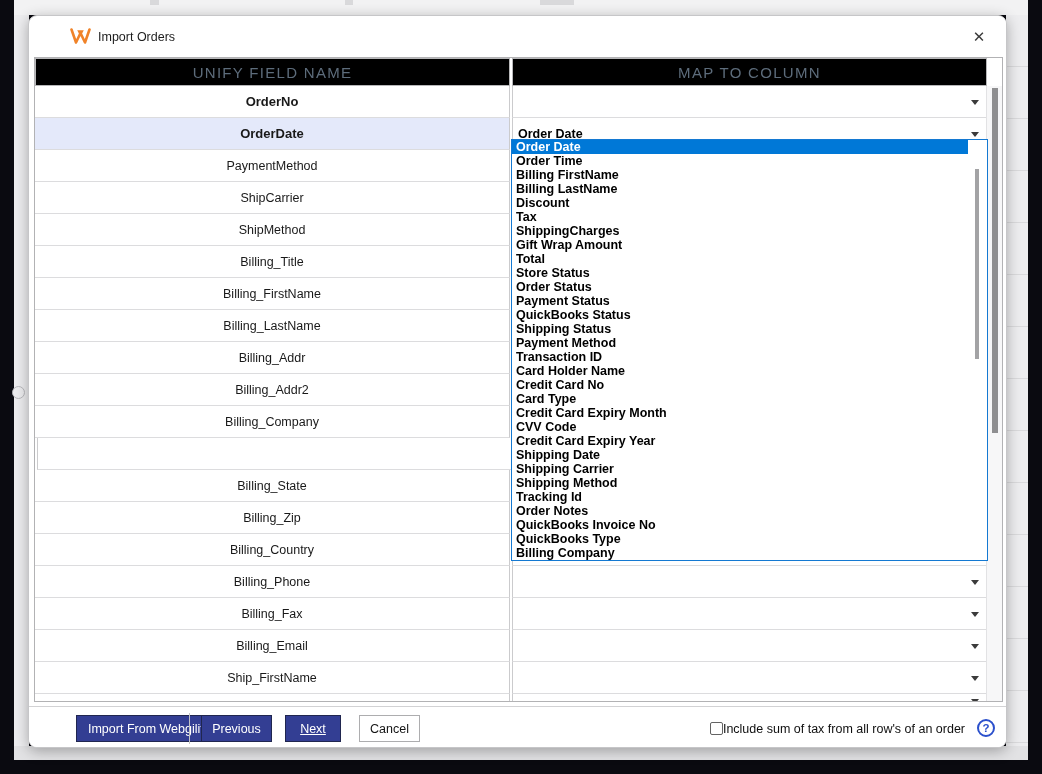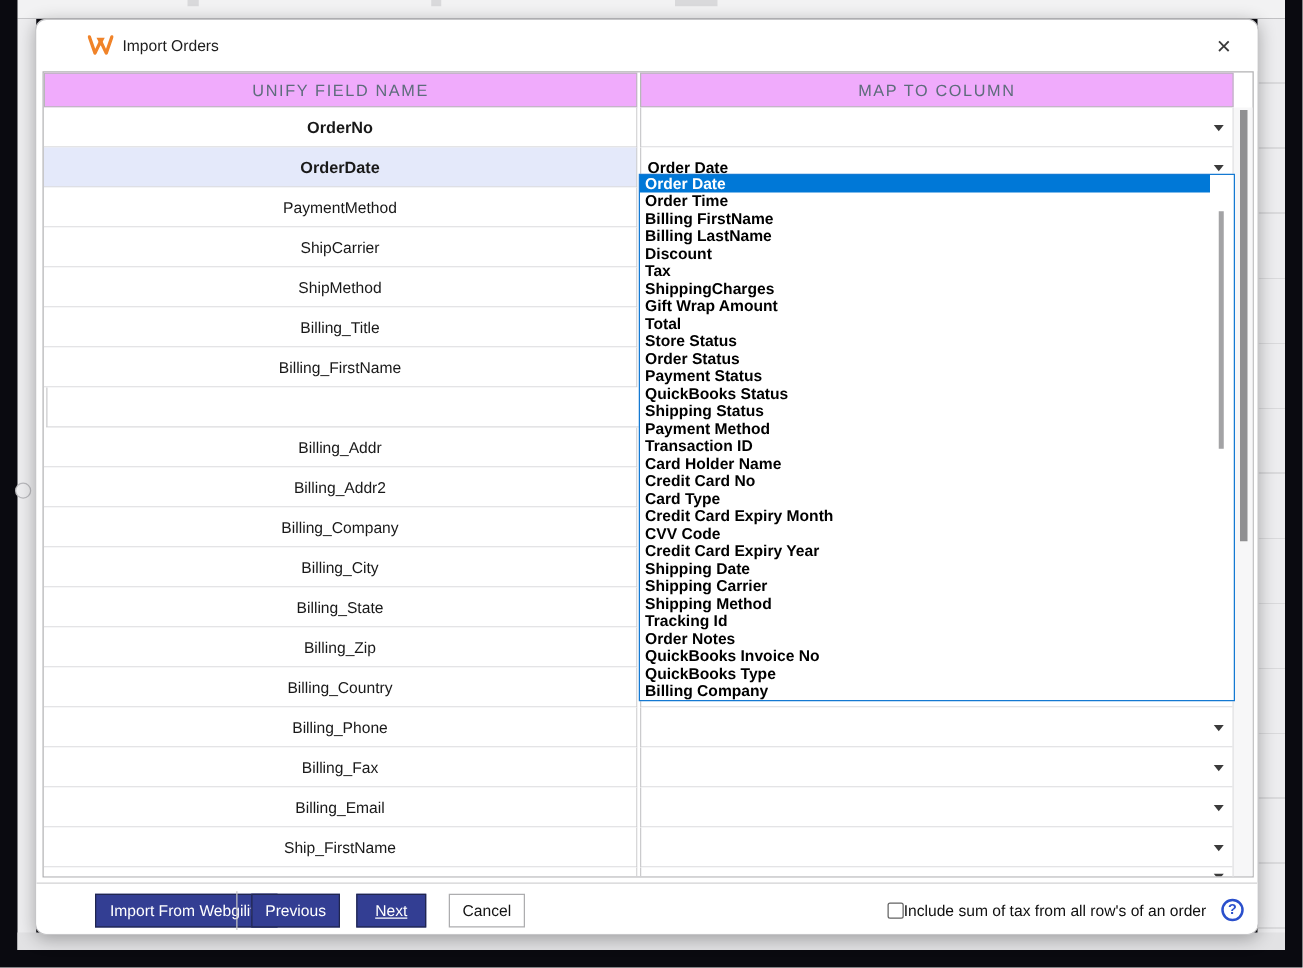--- a/index.html
+++ b/index.html
@@ -34,22 +34,22 @@
   .dlg-title { position:absolute; left:41px; top:0; height:41px; display:flex; align-items:center;
     font-size:12.5px; color:#1d1d1d; }
   .close-x { position:absolute; right:16px; top:0; height:41px; width:22px; display:flex; align-items:center; justify-content:center;
     font-size:15px; color:#3a3a3a; cursor:pointer; }
 
   
   .table { position:absolute; left:5px; top:41px; width:969px; height:645px;
     border:1px solid #b2b2b4; background:#fff; }
   .table-content { position:absolute; left:0; top:0; width:952px; height:643px; overflow:hidden; }
   .thead { display:flex; height:28px; }
-  .th { background:#f0abfc; border:1px solid #b7b7b9; display:flex; align-items:center; justify-content:center;
-    font-size:13px; color:#5d6c7b; letter-spacing:1.3px; }
+  .th { background:#000000; border:1px solid #b7b7b9; display:flex; align-items:center; justify-content:center;
+    font-size:15px; color:#5d6c7b; letter-spacing:1.3px; }
   .th-left { width:475px; }
   .th-gap { width:2px; background:#fff; }
   .th-right { flex:1; }
   .trow { height:32px; display:flex; }
   .cell-left { width:475px; background:#fff; border-right:1px solid #cbcbcd; border-bottom:1px solid #dcdcde;
     display:flex; align-items:center; justify-content:center; font-size:12.5px; color:#191919; }
   .cell-left.b { font-weight:bold; font-size:13px; }
   .trow.hl .cell-left { background:#e4e9fa; }
   .colgap { width:2px; background:#fff; }
   .cell-right { flex:1; position:relative; background:#fff; border-left:1px solid #cbcbcd;
@@ -173,20 +173,21 @@
           </div>
           <div class="trow">
             <div class="cell-left">Billing_FirstName</div>
             <div class="colgap"></div>
             <div class="cell-right">
               <span></span>
               <span class="combo-arrow"></span>
             </div>
           </div>
           <div class="trow">
+            <div class="cell-left">Billing_LastName</div>
             <div class="colgap"></div>
             <div class="cell-right">
               <span></span>
               <span class="combo-arrow"></span>
             </div>
           </div>
           <div class="trow">
             <div class="cell-left">Billing_Addr</div>
             <div class="colgap"></div>
             <div class="cell-right">
@@ -204,21 +205,20 @@
           </div>
           <div class="trow">
             <div class="cell-left">Billing_Company</div>
             <div class="colgap"></div>
             <div class="cell-right">
               <span></span>
               <span class="combo-arrow"></span>
             </div>
           </div>
           <div class="trow">
-            <div class="cell-left">Billing_City</div>
             <div class="colgap"></div>
             <div class="cell-right">
               <span></span>
               <span class="combo-arrow"></span>
             </div>
           </div>
           <div class="trow">
             <div class="cell-left">Billing_State</div>
             <div class="colgap"></div>
             <div class="cell-right">

